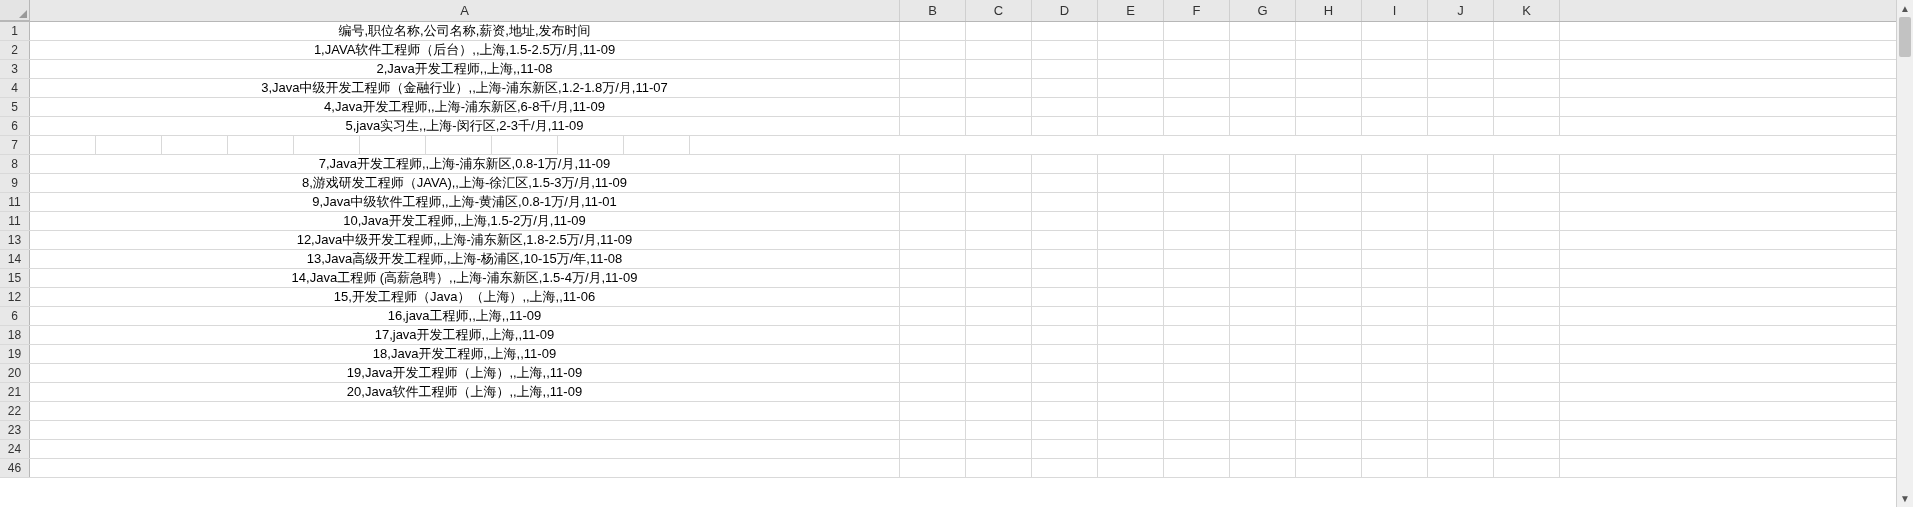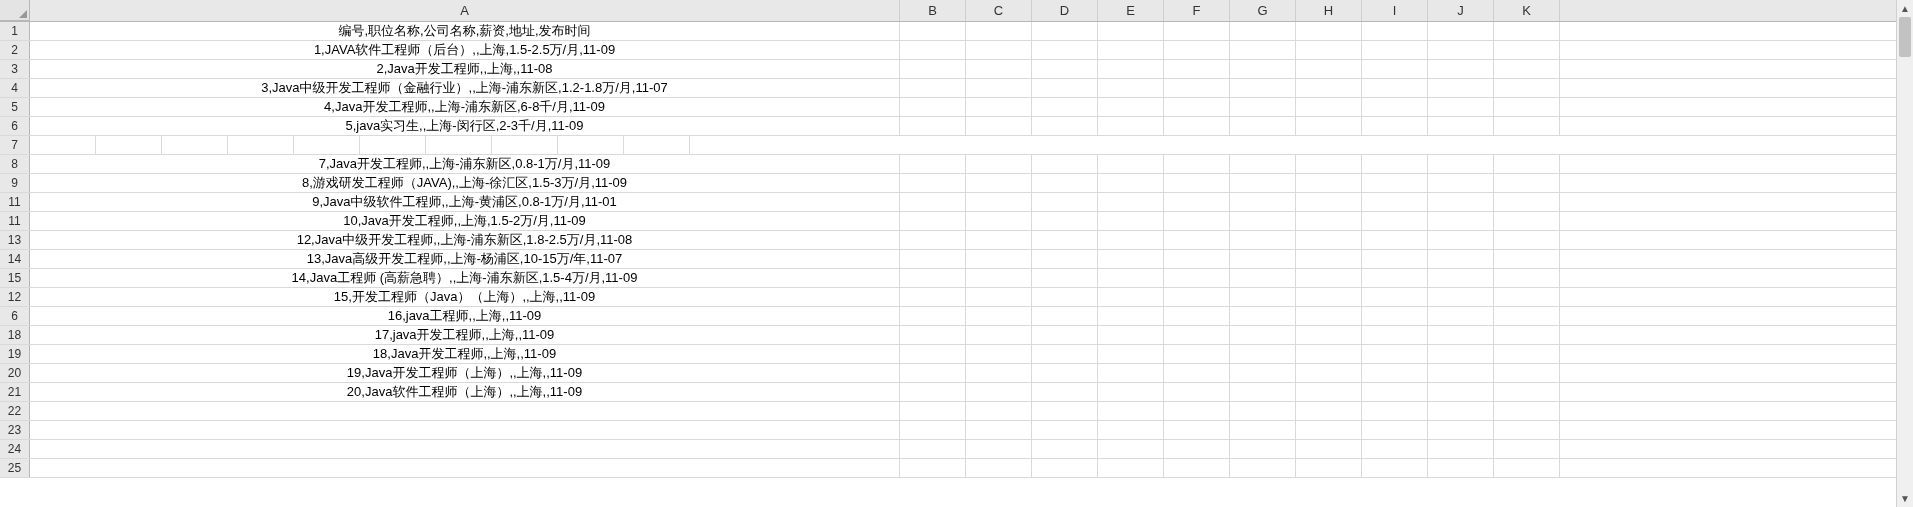--- a/index.html
+++ b/index.html
@@ -291,35 +291,35 @@
         <div class="cell col-std"></div>
         <div class="cell col-std"></div>
         <div class="cell col-std"></div>
         <div class="cell col-std"></div>
         <div class="cell col-std"></div>
         <div class="cell col-std"></div>
         <div class="cell col-std"></div>
       </div>
       <div class="row">
         <div class="row-header">13</div>
-        <div class="cell col-A">12,Java中级开发工程师,,上海-浦东新区,1.8-2.5万/月,11-08</div>
+        <div class="cell col-A">12,Java中级开发工程师,,上海-浦东新区,1.8-2.5万/月,11-09</div>
         <div class="cell col-std"></div>
         <div class="cell col-std"></div>
         <div class="cell col-std"></div>
         <div class="cell col-std"></div>
         <div class="cell col-std"></div>
         <div class="cell col-std"></div>
         <div class="cell col-std"></div>
         <div class="cell col-std"></div>
         <div class="cell col-std"></div>
         <div class="cell col-std"></div>
       </div>
       <div class="row">
         <div class="row-header">14</div>
-        <div class="cell col-A">13,Java高级开发工程师,,上海-杨浦区,10-15万/年,11-07</div>
+        <div class="cell col-A">13,Java高级开发工程师,,上海-杨浦区,10-15万/年,11-08</div>
         <div class="cell col-std"></div>
         <div class="cell col-std"></div>
         <div class="cell col-std"></div>
         <div class="cell col-std"></div>
         <div class="cell col-std"></div>
         <div class="cell col-std"></div>
         <div class="cell col-std"></div>
         <div class="cell col-std"></div>
         <div class="cell col-std"></div>
         <div class="cell col-std"></div>
@@ -333,21 +333,21 @@
         <div class="cell col-std"></div>
         <div class="cell col-std"></div>
         <div class="cell col-std"></div>
         <div class="cell col-std"></div>
         <div class="cell col-std"></div>
         <div class="cell col-std"></div>
         <div class="cell col-std"></div>
       </div>
       <div class="row">
         <div class="row-header">12</div>
-        <div class="cell col-A">15,开发工程师（Java）（上海）,,上海,,11-09</div>
+        <div class="cell col-A">15,开发工程师（Java）（上海）,,上海,,11-06</div>
         <div class="cell col-std"></div>
         <div class="cell col-std"></div>
         <div class="cell col-std"></div>
         <div class="cell col-std"></div>
         <div class="cell col-std"></div>
         <div class="cell col-std"></div>
         <div class="cell col-std"></div>
         <div class="cell col-std"></div>
         <div class="cell col-std"></div>
         <div class="cell col-std"></div>
@@ -458,21 +458,21 @@
         <div class="cell col-std"></div>
         <div class="cell col-std"></div>
         <div class="cell col-std"></div>
         <div class="cell col-std"></div>
         <div class="cell col-std"></div>
         <div class="cell col-std"></div>
         <div class="cell col-std"></div>
         <div class="cell col-std"></div>
       </div>
       <div class="row">
-        <div class="row-header">25</div>
+        <div class="row-header">46</div>
         <div class="cell col-A"></div>
         <div class="cell col-std"></div>
         <div class="cell col-std"></div>
         <div class="cell col-std"></div>
         <div class="cell col-std"></div>
         <div class="cell col-std"></div>
         <div class="cell col-std"></div>
         <div class="cell col-std"></div>
         <div class="cell col-std"></div>
         <div class="cell col-std"></div>

